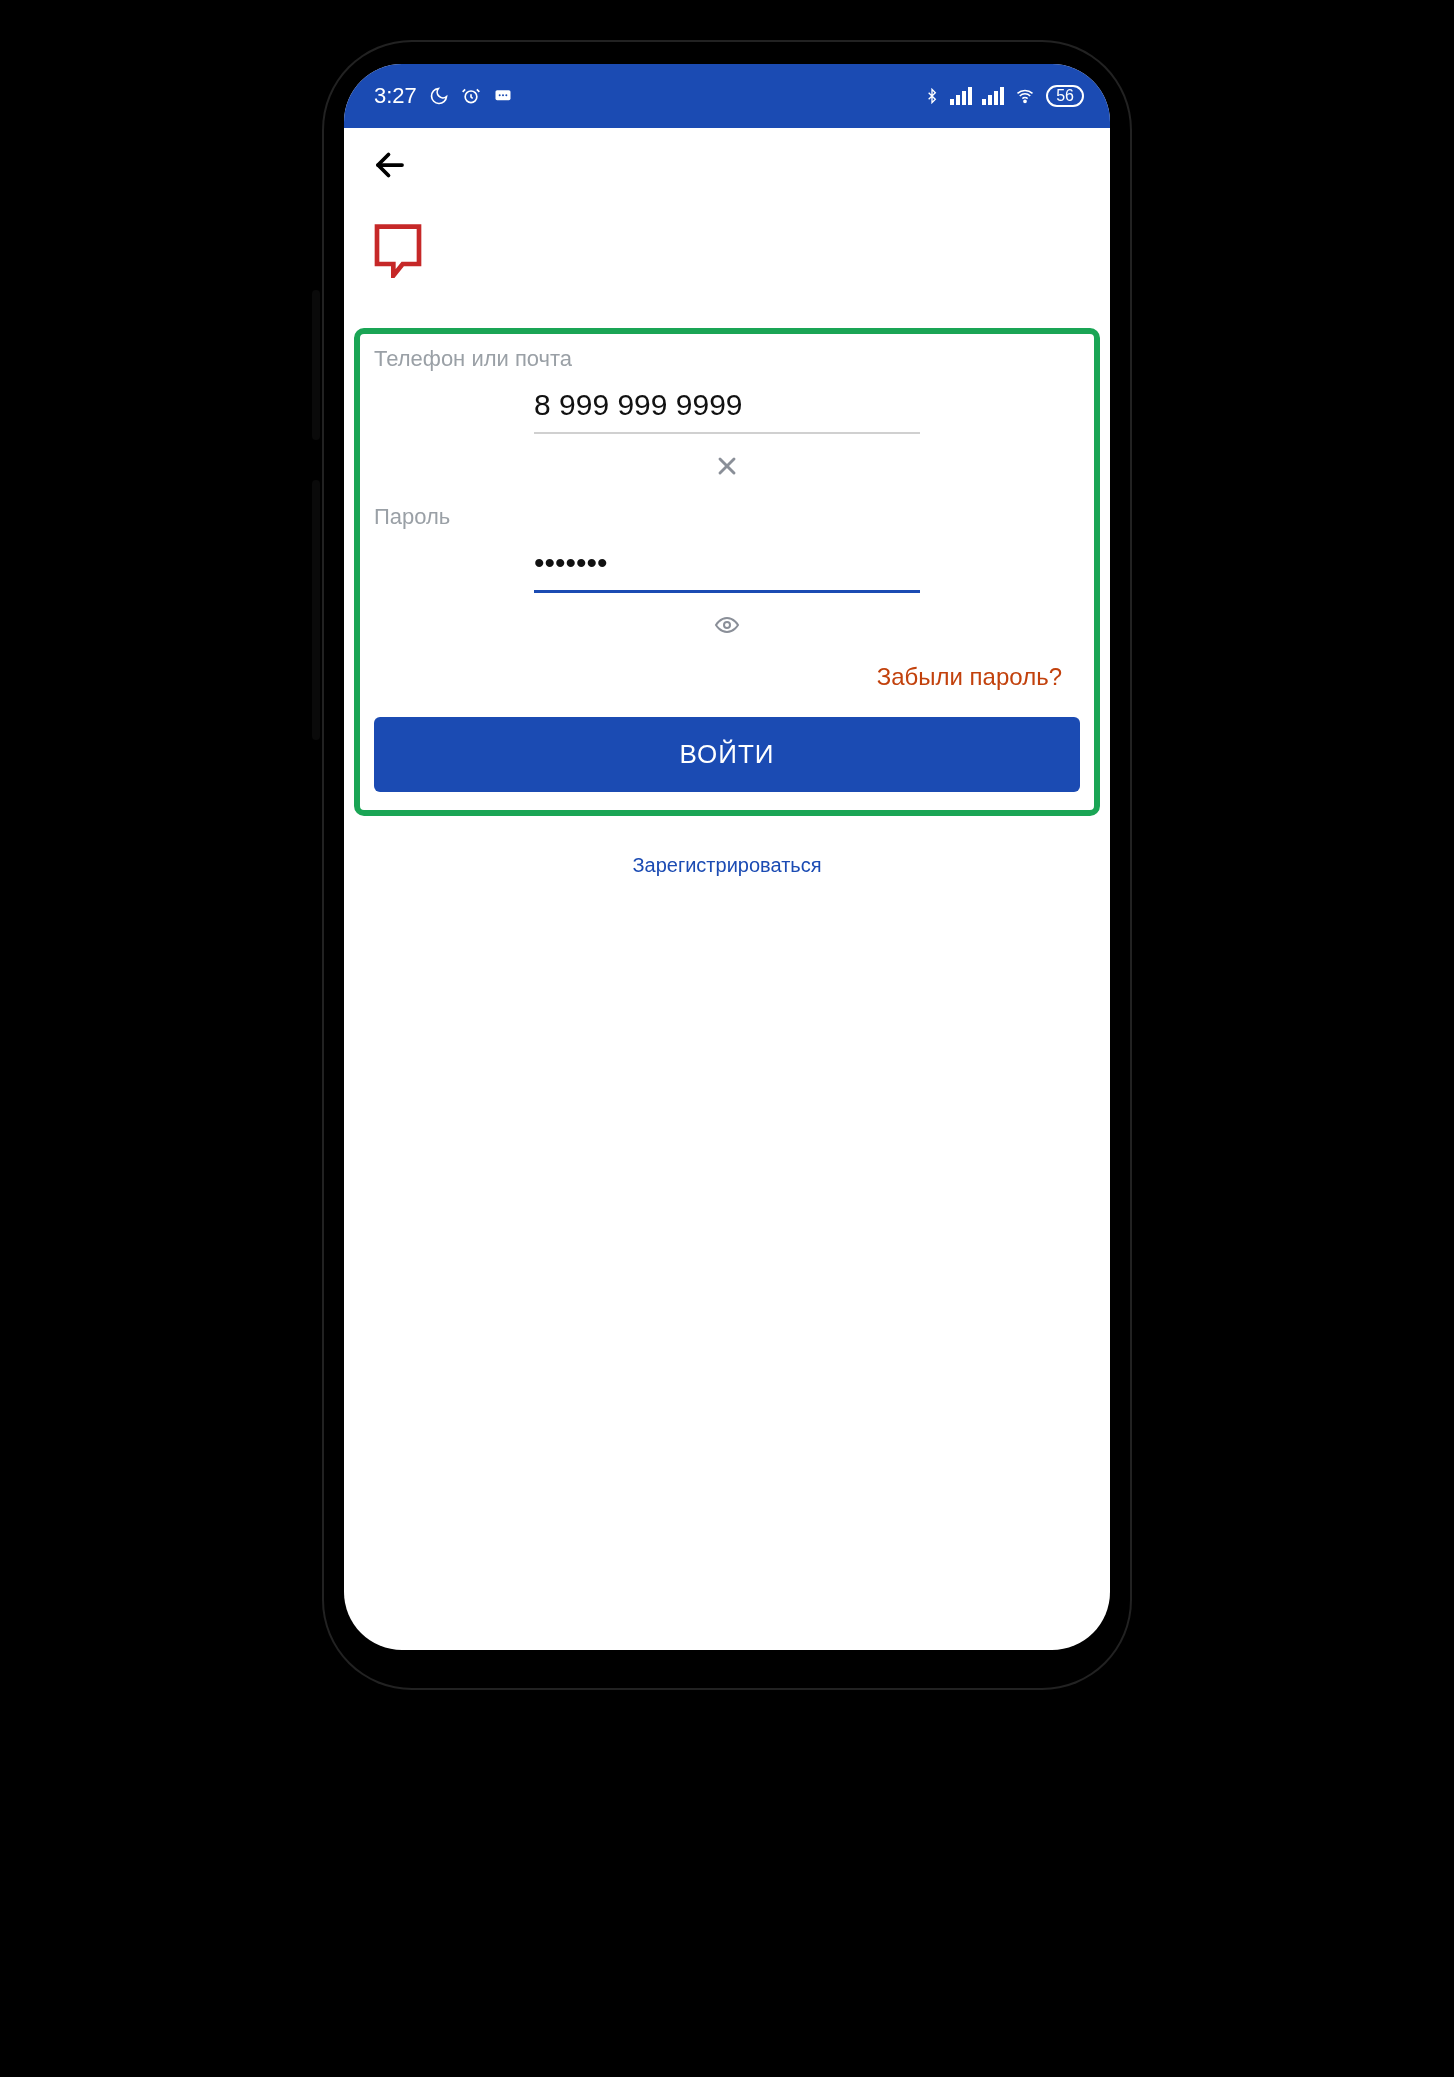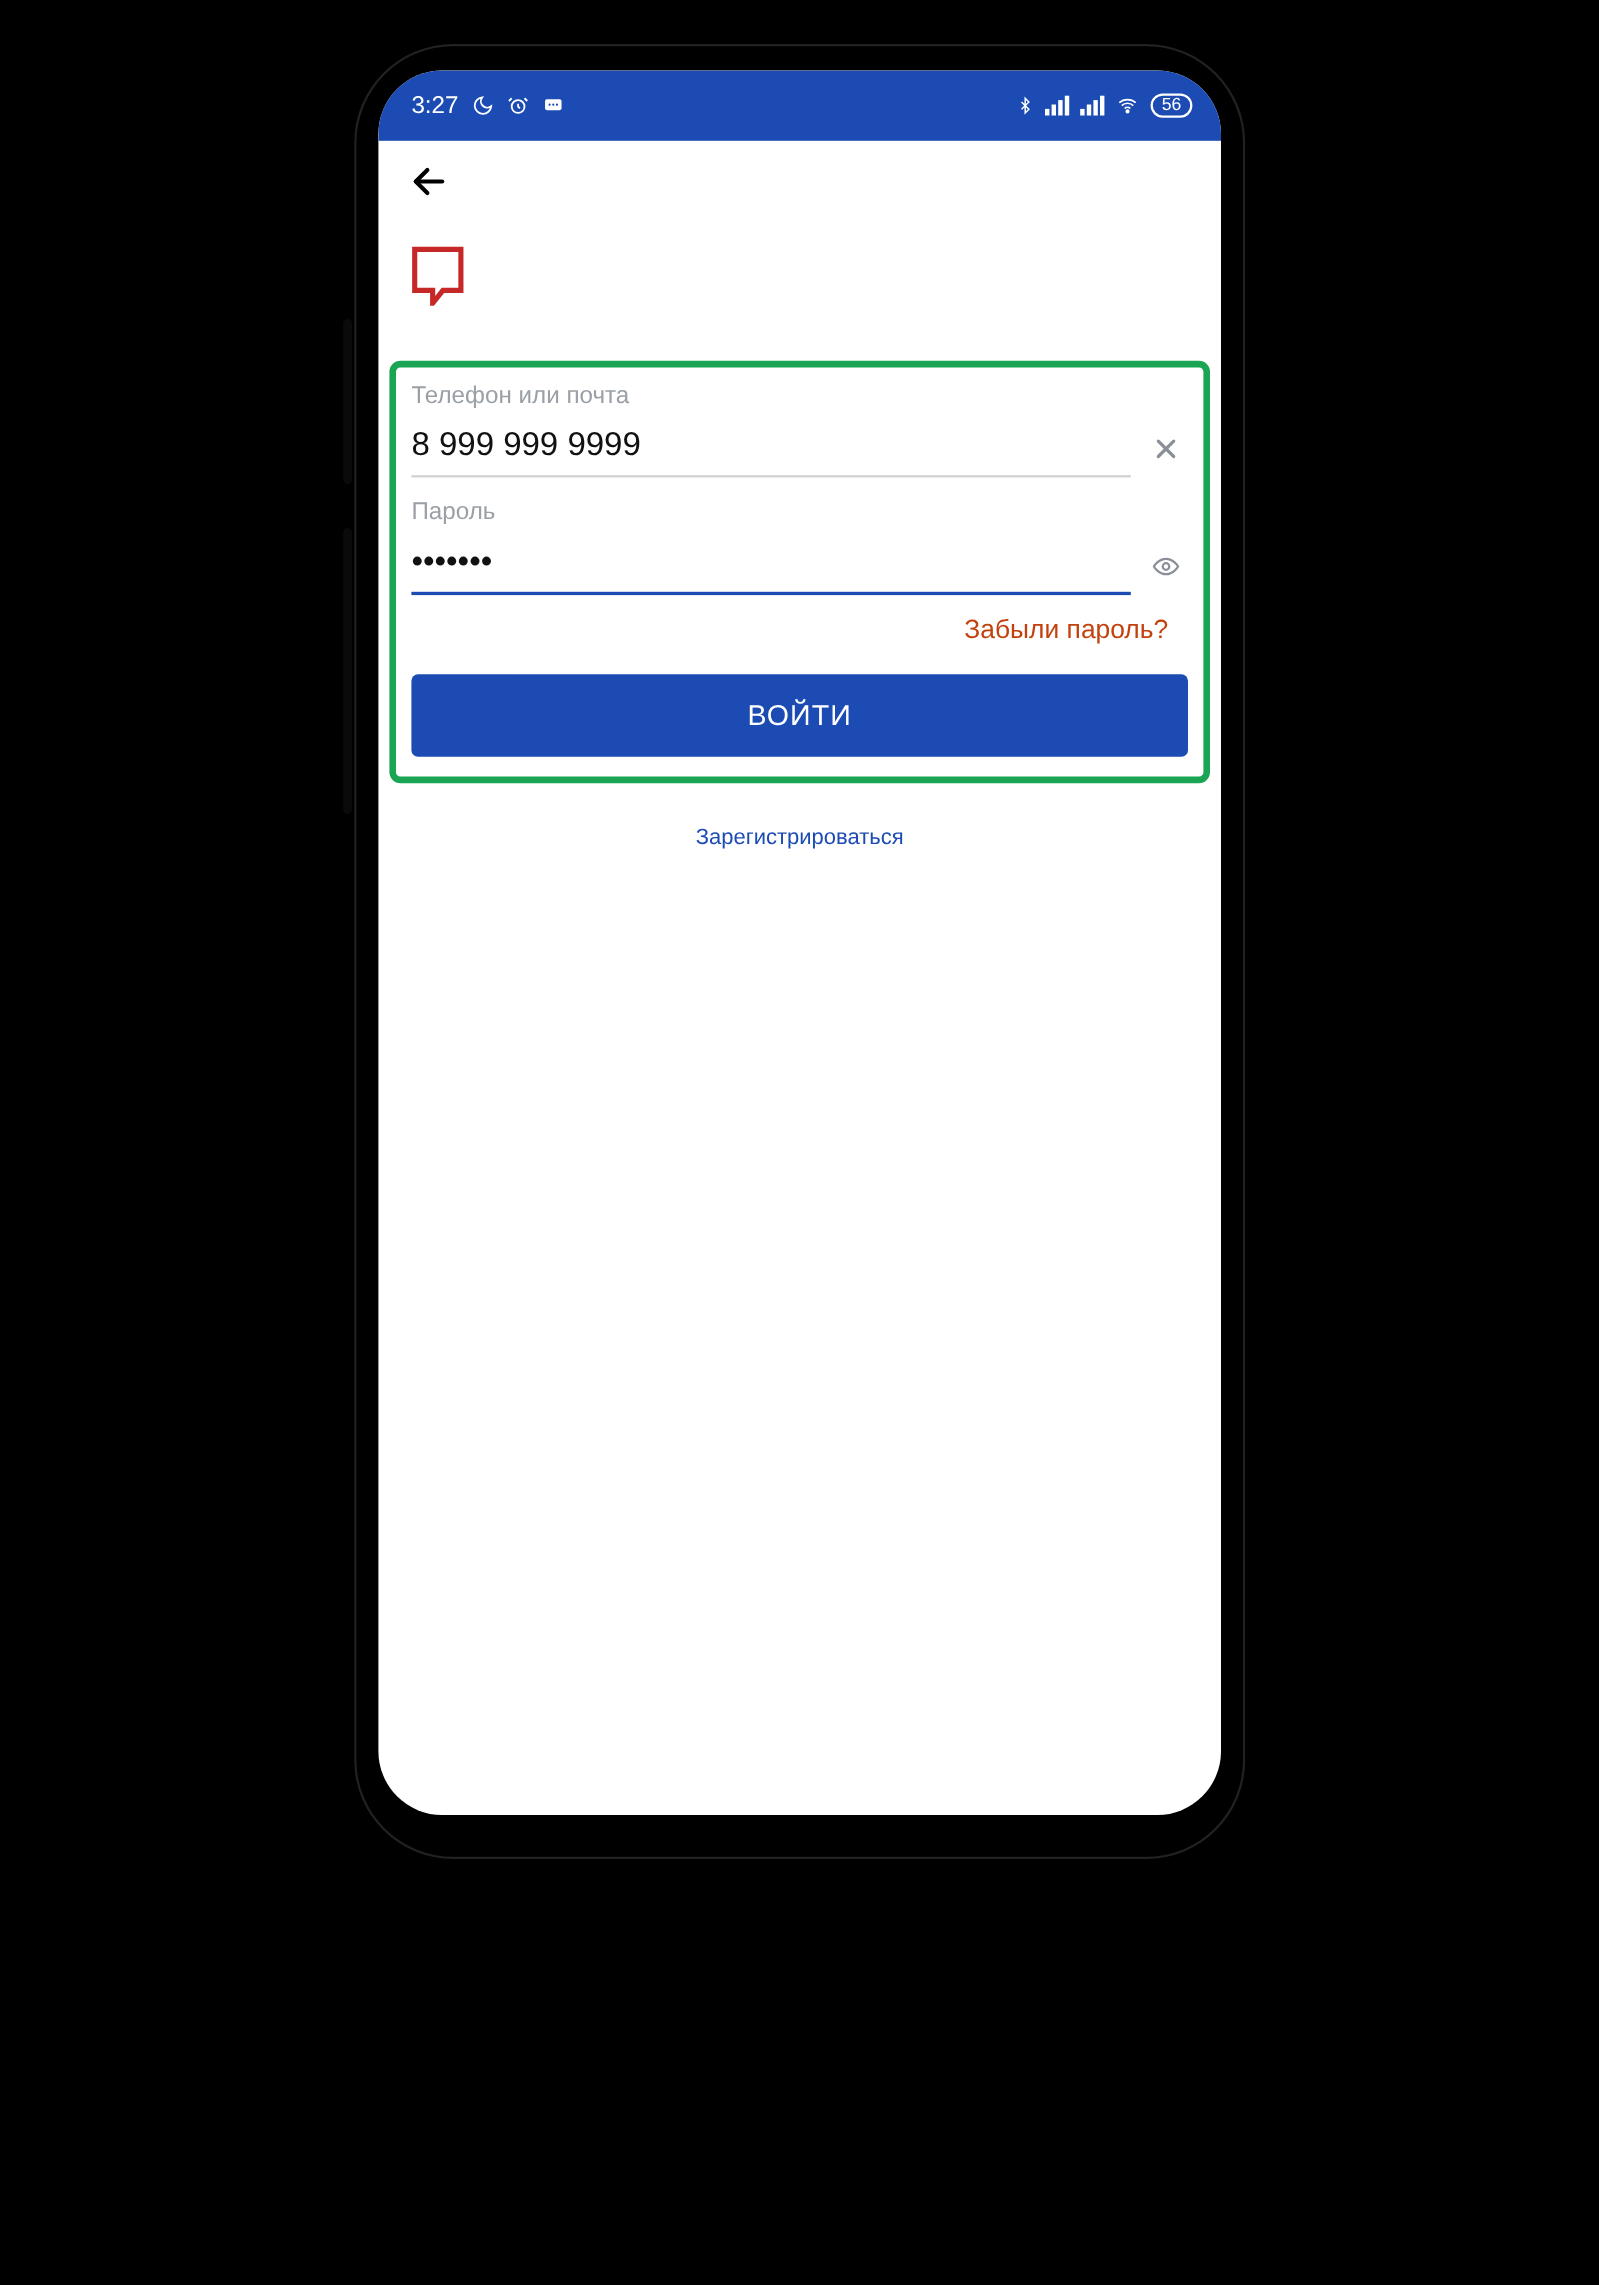--- a/index.html
+++ b/index.html
@@ -148,20 +148,21 @@
   .field-label{
     font-size:22px;
     color:#9aa0a6;
     margin-bottom:10px;
     display:block;
   }
   .field-row{
     display:flex;
     align-items:center;
     gap:12px;
+    flex-direction:column;
   }
   .text-input{
     flex:1;
     border:none;
     border-bottom:2px solid #d0d0d0;
     font-size:30px;
     padding:6px 0 10px 0;
     outline:none;
     background:transparent;
     color:#111;

